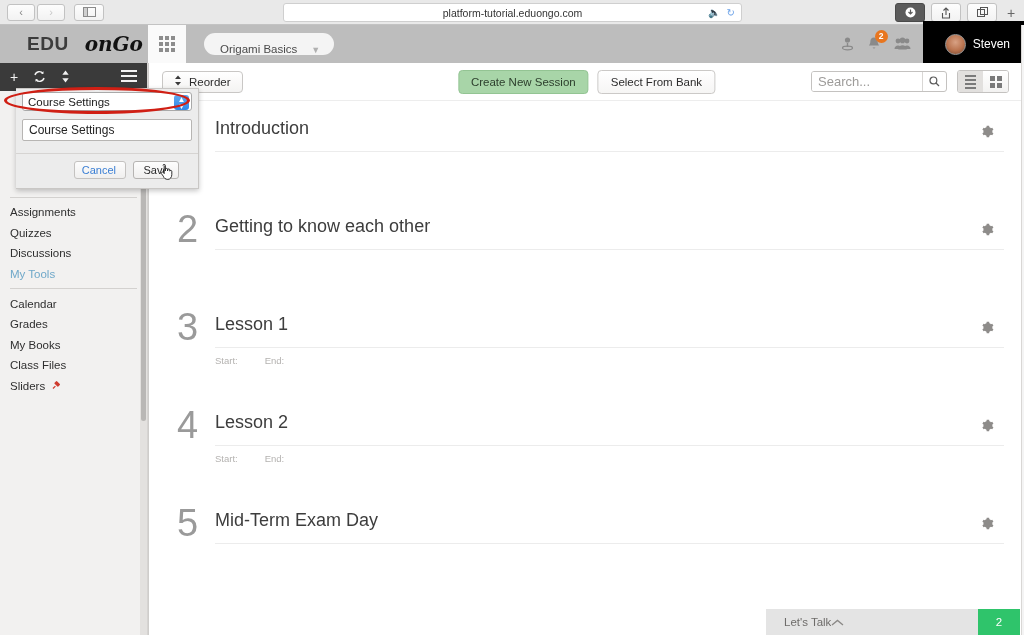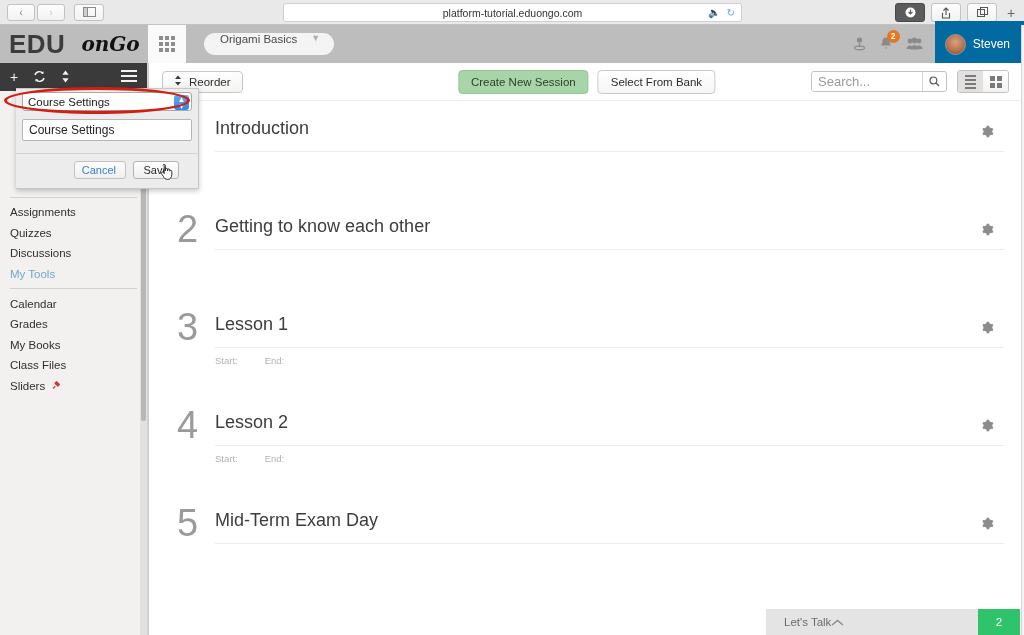--- a/index.html
+++ b/index.html
@@ -59,53 +59,53 @@
   
   .app-header {
     position:absolute; top:25px; left:0; width:1024px; height:38px;
     background:#bdbdbd;
     display:flex; align-items:center;
   }
   .logo-box {
     width:148px; height:38px; background:#bdbdbd;
     display:flex; align-items:center; padding-left:9px;
   }
-  .logo-edu { font-size:26px; font-weight:bold; color:#3c3c3c; letter-spacing:0.5px; }
+  .logo-edu { font-size:19px; font-weight:bold; color:#3c3c3c; letter-spacing:0.5px;margin-left:18px; }
   .logo-ongo {
     font-family:"DejaVu Serif", serif; font-style:italic; font-weight:bold;
     font-size:20px; color:#111; margin-left:16px;
   }
   .grid-app-btn {
     width:38px; height:38px; background:#fafafa;
     display:flex; align-items:center; justify-content:center;
   }
   .grid-dots { display:grid; grid-template-columns:repeat(3,4px); gap:2px; }
   .grid-dots i { width:4px; height:4px; background:#8d8d8d; display:block; }
   .course-pill {
     margin-left:18px; height:22px; padding:0 14px 0 16px;
     background:#f4f4f4; border-radius:11px;
-    display:flex; align-items:flex-start; gap:14px;
+    display:flex; align-items:flex-end; gap:14px;
     font-size:11.5px; color:#4a4a4a;
   }
   .course-pill .chev { color:#b0b0b0; font-size:9px; }
   .header-right {
     position:absolute; right:0; top:0; height:38px;
     display:flex; align-items:center;
   }
   .hdr-icons { display:flex; align-items:center; gap:13px; padding-right:12px; }
   .hicon { position:relative; color:#8a8a8a; font-size:14px; line-height:1; }
   .badge {
     position:absolute; top:-6px; right:-7px;
     background:#e8761f; color:#fff; font-size:8.5px; font-weight:bold;
     width:13px; height:13px; border-radius:50%;
     display:flex; align-items:center; justify-content:center;
   }
   .user-chip {
-    height:46px; background:#0369a1; display:flex; align-items:center;
-    gap:7px; padding:0 14px 0 10px;
+    height:46px; background:#000000; display:flex; align-items:center;
+    gap:7px; padding:0 14px 0 22px;
   }
   .avatar {
     width:21px; height:21px; border-radius:50%;
     background:radial-gradient(circle at 50% 38%, #d8a184 0%, #b9734f 55%, #6d4530 100%);
     border:1px solid #9a9a9a;
   }
   .user-name { font-size:12px; color:#fff; }
 
   
   .sidebar {

